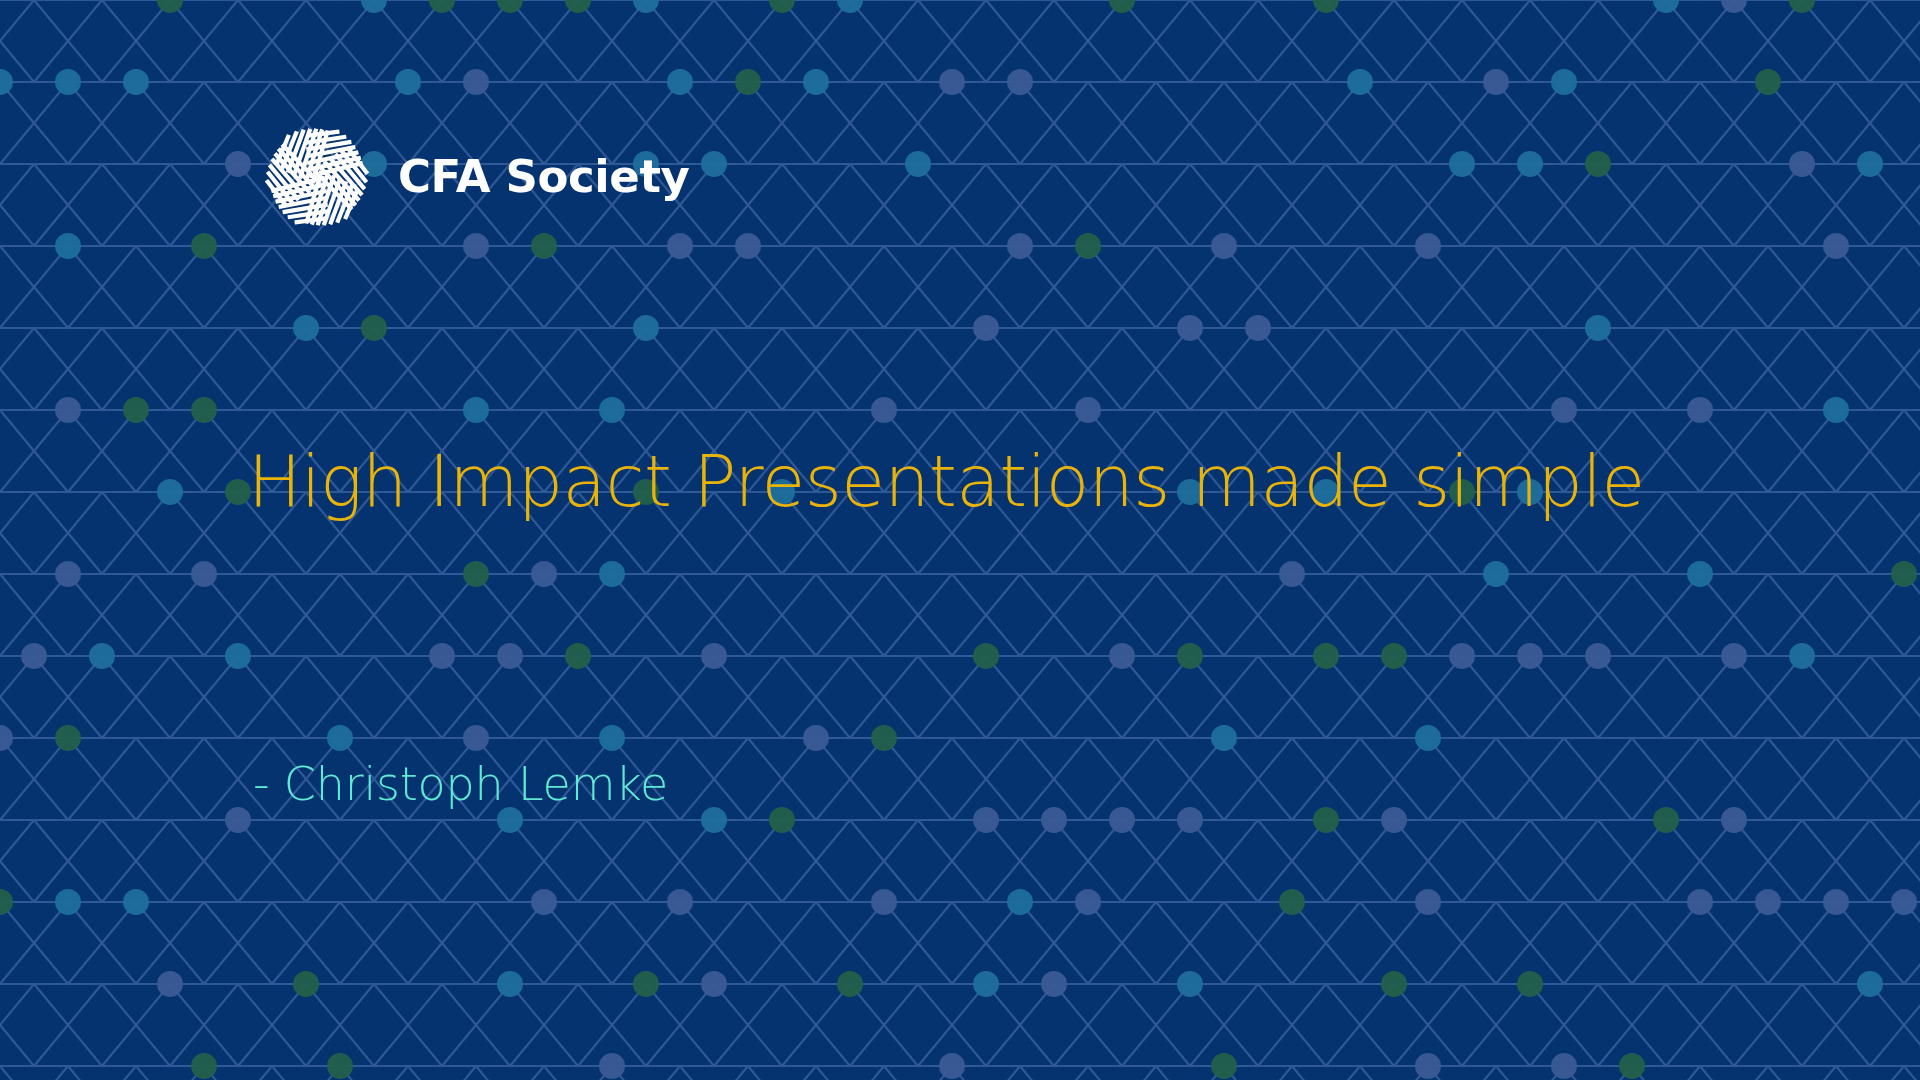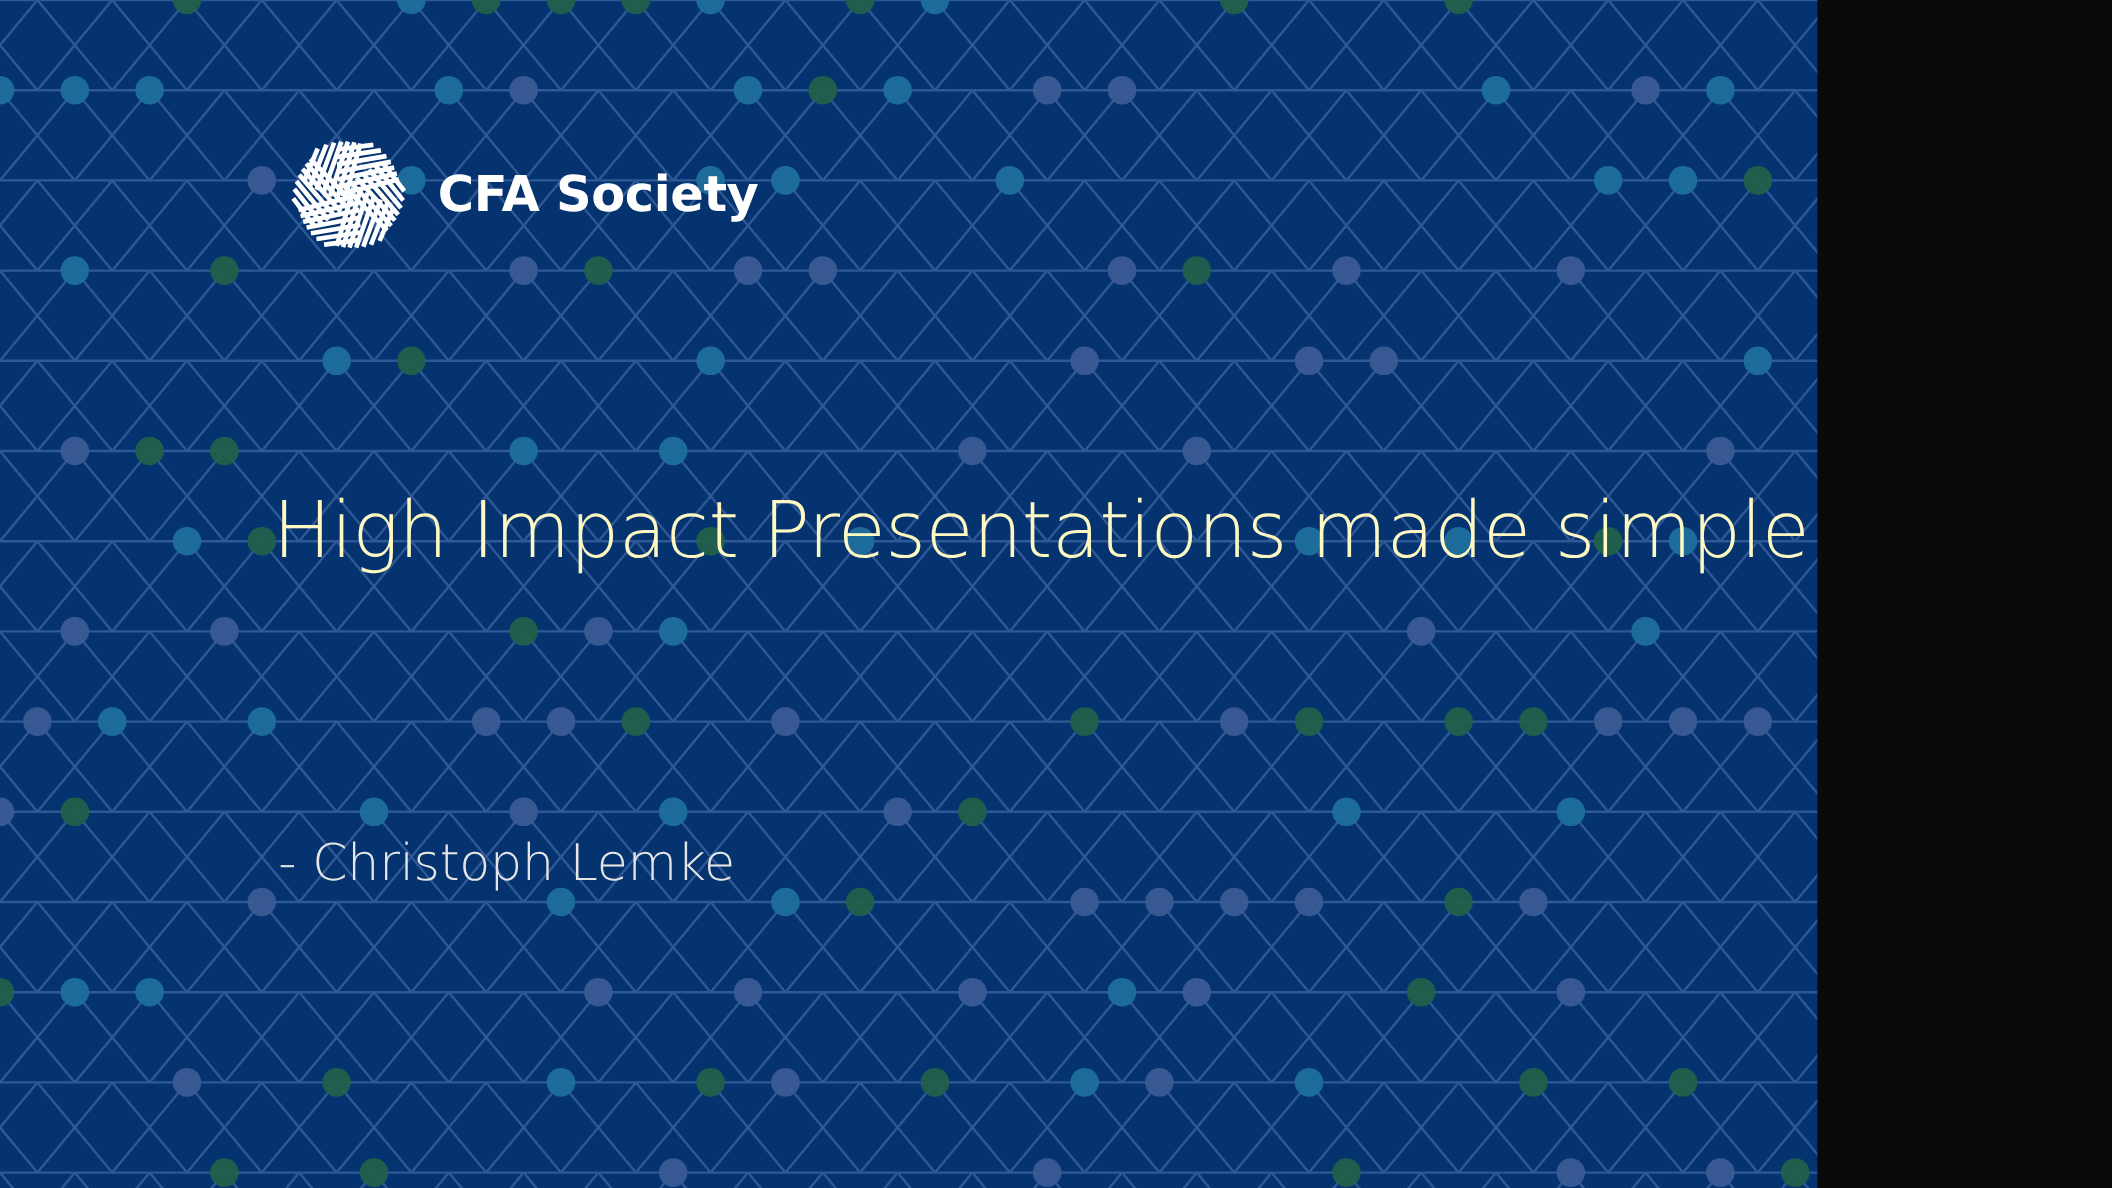--- a/index.html
+++ b/index.html
@@ -6,21 +6,21 @@
     margin: 0;
     padding: 0;
     background: #0a0a0a;
   }
   body {
     font-family: "DejaVu Sans", sans-serif;
   }
 
   #slide {
     position: relative;
-    width: 1652px;
+    width: 1920px;
     height: 1080px;
     overflow: hidden;
     background: #04336f;
   }
 
   
   #bg-pattern {
     position: absolute;
     left: 0; top: 0;
     width: 1920px;
@@ -52,35 +52,35 @@
     white-space: nowrap;
   }
   .wordmark-line { display: block; }
 
   
   #slide-title {
     position: absolute;
     left: 248px;
     top: 443px;
     width: 1560px;
-    color: #fef9c3;
+    color: #eab308;
     font-family: "DejaVu Sans", sans-serif;
     font-weight: 300;
     font-size: 71px;
     line-height: 1.1;
     letter-spacing: -0.5px;
     white-space: nowrap;
   }
 
   
   #slide-presenter {
     position: absolute;
     left: 253px;
     top: 758px;
-    color: #e5e5e5;
+    color: #5eead4;
     font-family: "DejaVu Sans", sans-serif;
     font-weight: 300;
     font-size: 46px;
     line-height: 1.15;
     letter-spacing: -0.2px;
     white-space: nowrap;
   }
 </style>
 </head>
 <body>

